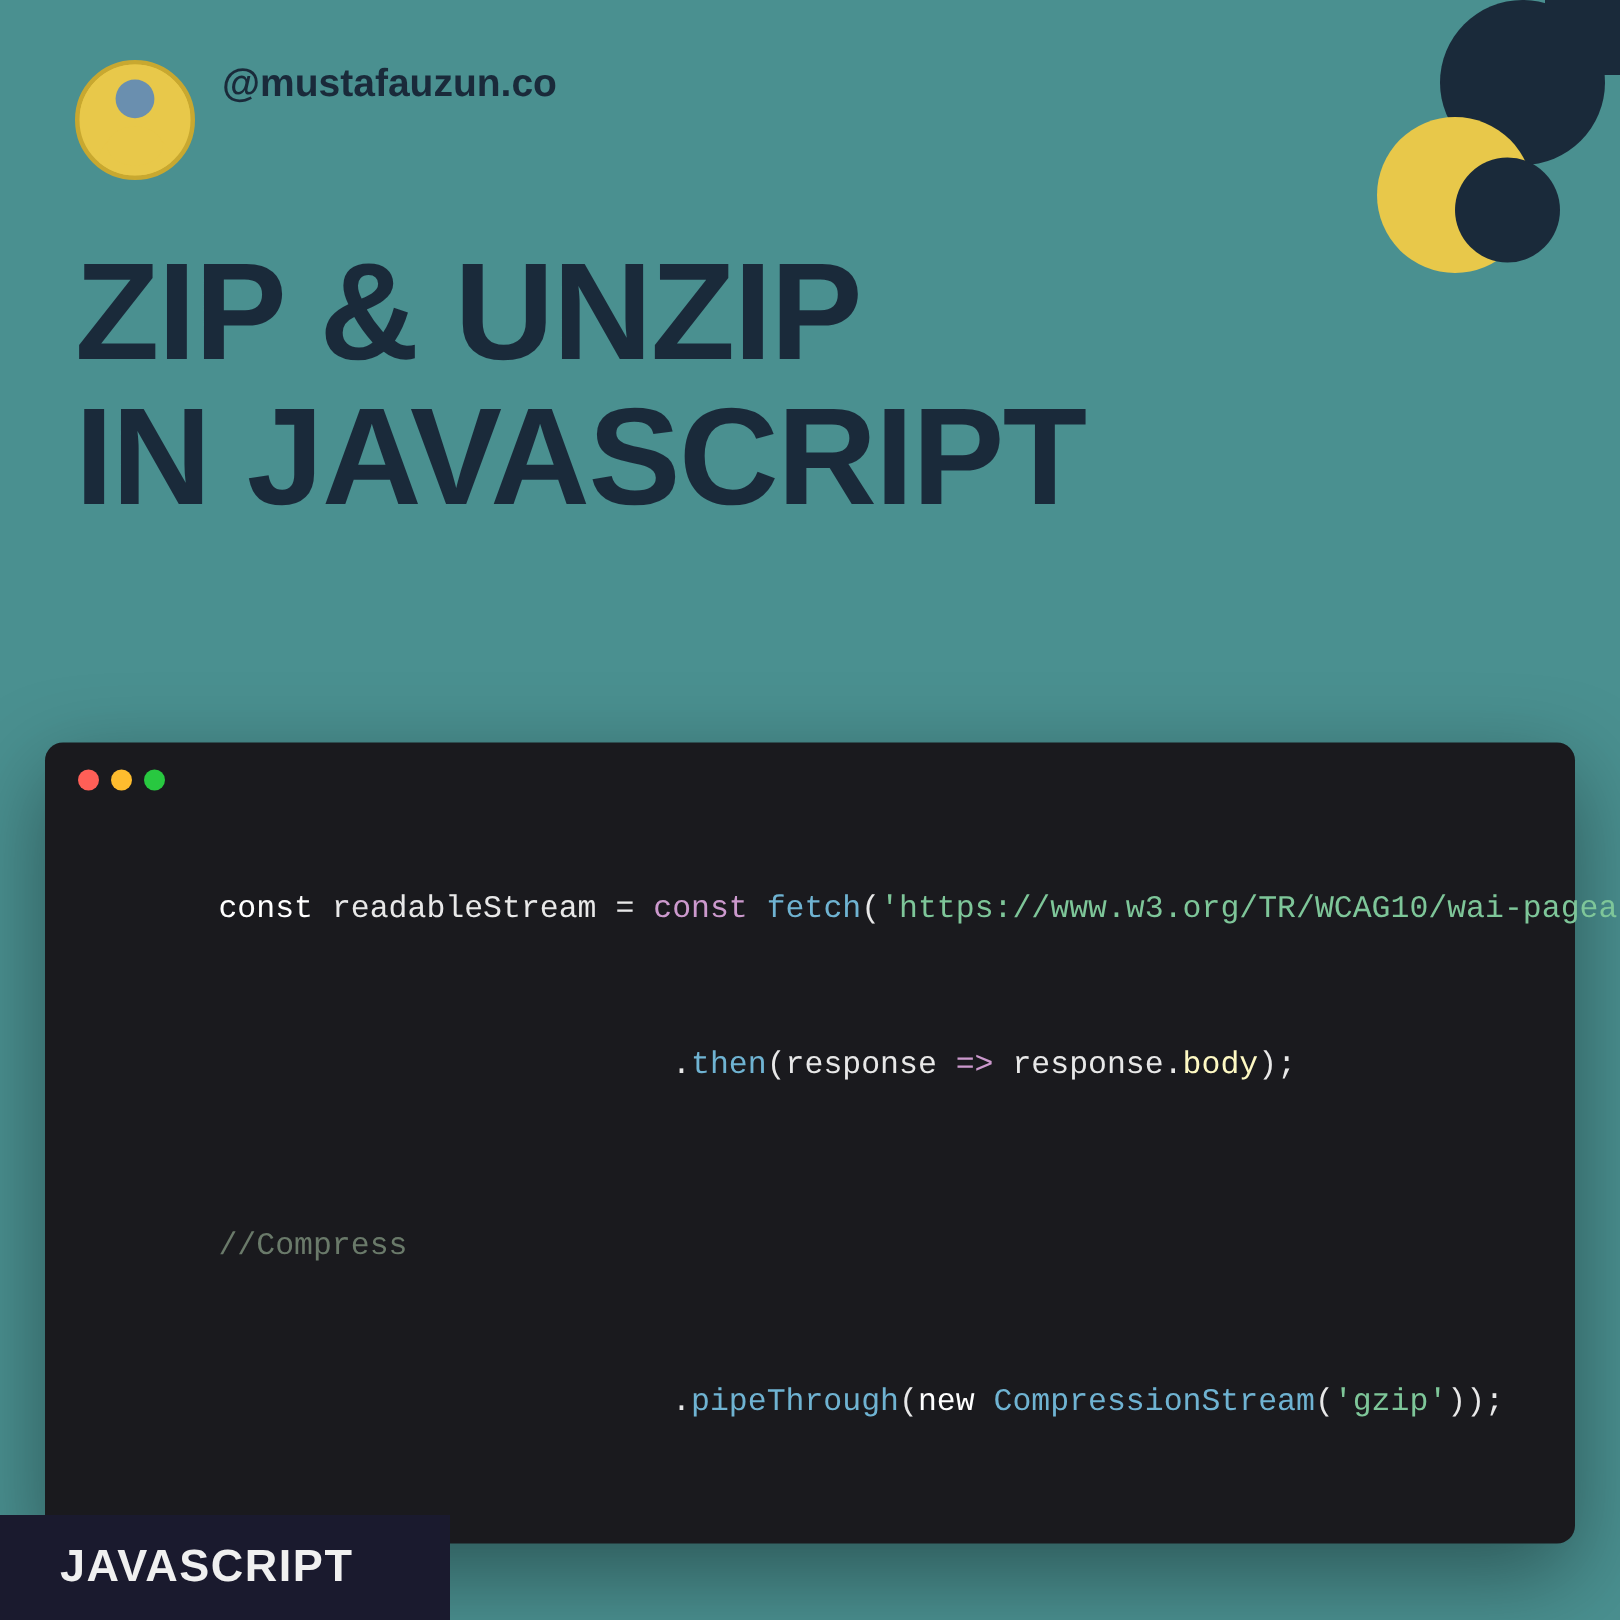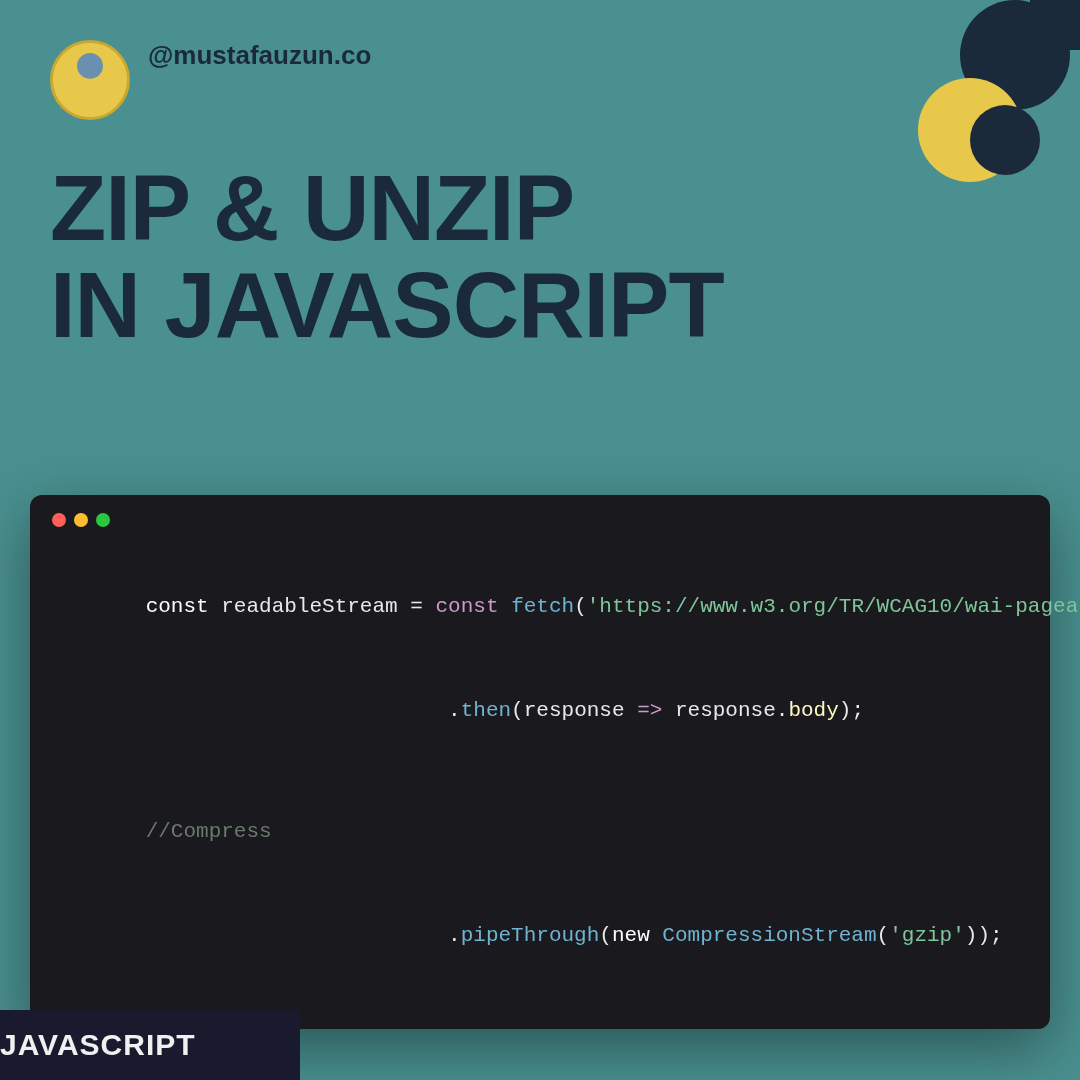--- a/index.html
+++ b/index.html
@@ -116,20 +116,21 @@
     
     .bottom-bar {
       position: absolute;
       bottom: 0;
       left: 0;
       width: 300px;
       height: 70px;
       background: #1a1a2e;
       display: flex;
       align-items: center;
+      padding-left: 40px;
     }
 
     .bottom-label {
       font-family: 'Arial Black', Arial, sans-serif;
       font-size: 30px;
       font-weight: 900;
       color: #f0f0f0;
       text-transform: uppercase;
       letter-spacing: 1px;
     }

